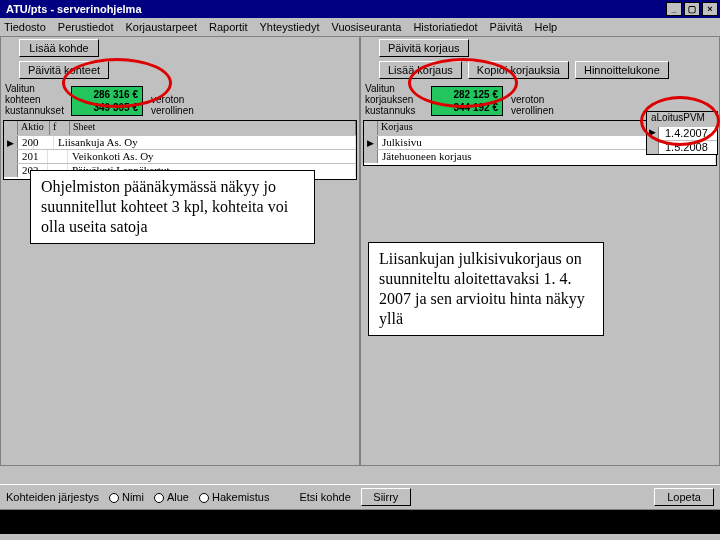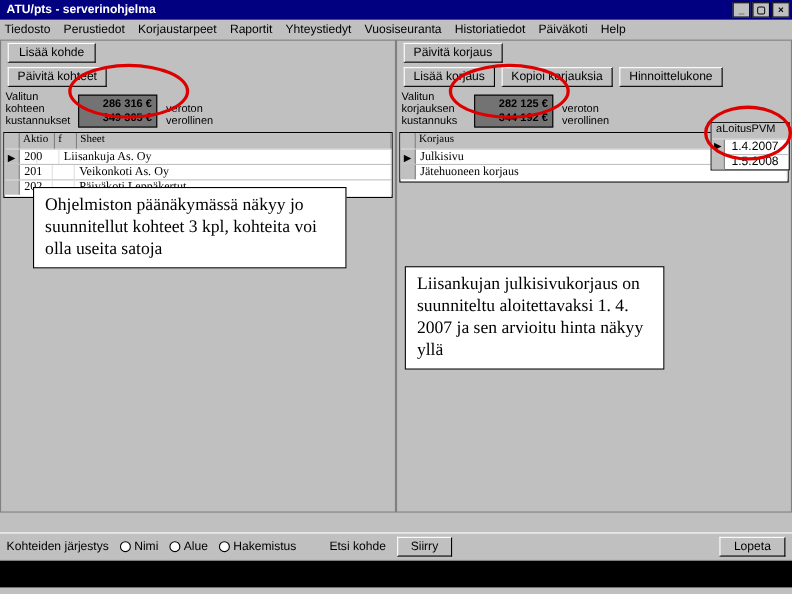--- a/index.html
+++ b/index.html
@@ -37,21 +37,21 @@
     height: 18px;
     display: flex;
     align-items: center;
     padding: 0 4px;
     gap: 12px;
     font-size: 11px;
   }
   .menubar span { cursor: default; }
   .toolbar-row {
     display: flex;
-    padding: 2px 6px;
+    padding: 2px 18px;
     gap: 6px;
   }
   .btn {
     background: #c0c0c0;
     border-top: 1px solid #fff;
     border-left: 1px solid #fff;
     border-right: 1px solid #000;
     border-bottom: 1px solid #000;
     padding: 2px 8px;
     font-size: 11px;
@@ -69,21 +69,21 @@
   }
   .summary-row {
     display: flex;
     align-items: flex-end;
     padding: 2px 4px;
     gap: 4px;
     font-size: 10px;
   }
   .summary-label { width: 62px; line-height: 11px; }
   .summary-box {
-    background: #737373;
+    background: #22c55e;
     border: 1px solid #000;
     padding: 1px 4px;
     font-weight: bold;
     text-align: right;
     min-width: 72px;
   }
   .summary-box div { line-height: 13px; }
   .summary-tax { width: 54px; line-height: 11px; padding-left: 4px;}
   .grid {
     background: #fff;
@@ -167,21 +167,21 @@
 </div>
 
 <div class="menubar">
   <span>Tiedosto</span>
   <span>Perustiedot</span>
   <span>Korjaustarpeet</span>
   <span>Raportit</span>
   <span>Yhteystiedyt</span>
   <span>Vuosiseuranta</span>
   <span>Historiatiedot</span>
-  <span>Päiväkoti</span>
+  <span>Päivitä</span>
   <span>Help</span>
 </div>
 
 <div class="panes">
 
   <div class="pane-left">
     <div class="toolbar-row">
       <div class="btn">Lisää kohde</div>
     </div>
     <div class="toolbar-row">

